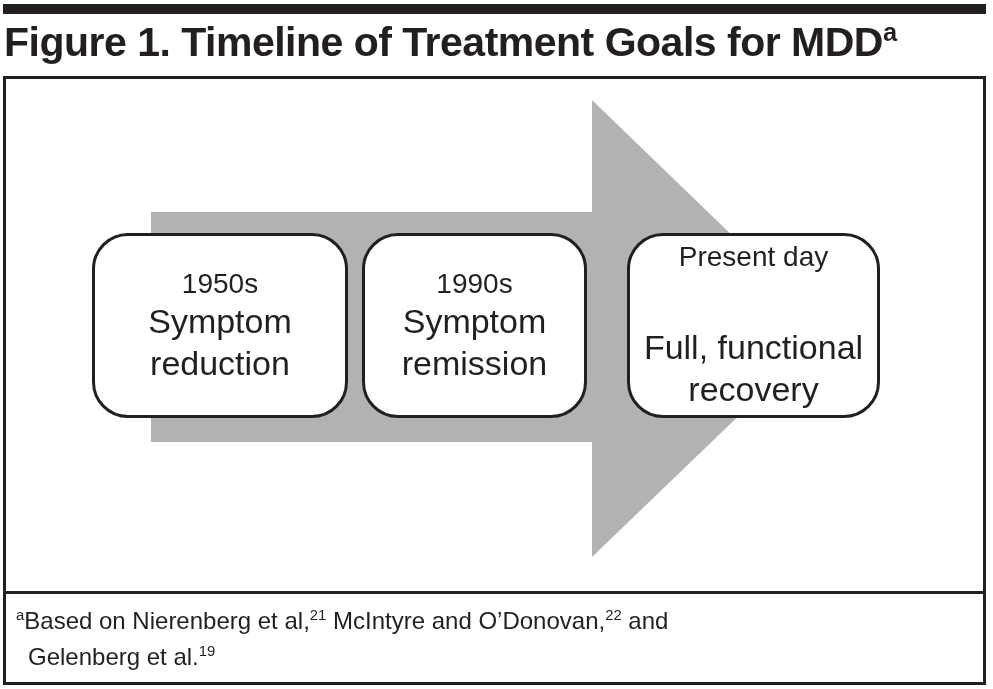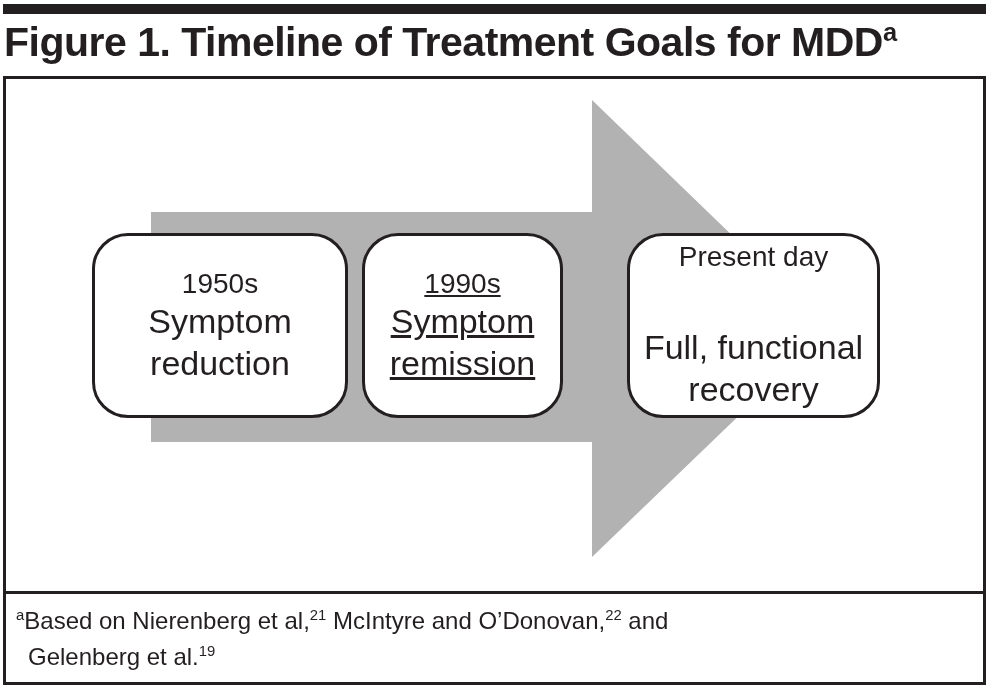--- a/index.html
+++ b/index.html
@@ -67,21 +67,21 @@
   .stage-box .era {
     font-size: 28px;
     line-height: 1.22;
     margin-bottom: 0;
   }
   .stage-box .goal {
     font-size: 34px;
     line-height: 1.23;
   }
   .box-1 { left: 86px;  width: 256px; }
-  .box-2 { left: 356px; width: 201px; text-decoration: underline; }
+  .box-2 { left: 356px; width: 225px; }
   .box-3 { left: 621px; width: 253px; justify-content: space-between; }
   .footnote {
     border-top: 3px solid #231f20;
     height: 110px;
     padding: 9px 24px 0 22px;
     font-size: 24px;
     line-height: 1.52;
   }
   .footnote sup {
     font-size: 0.62em;

